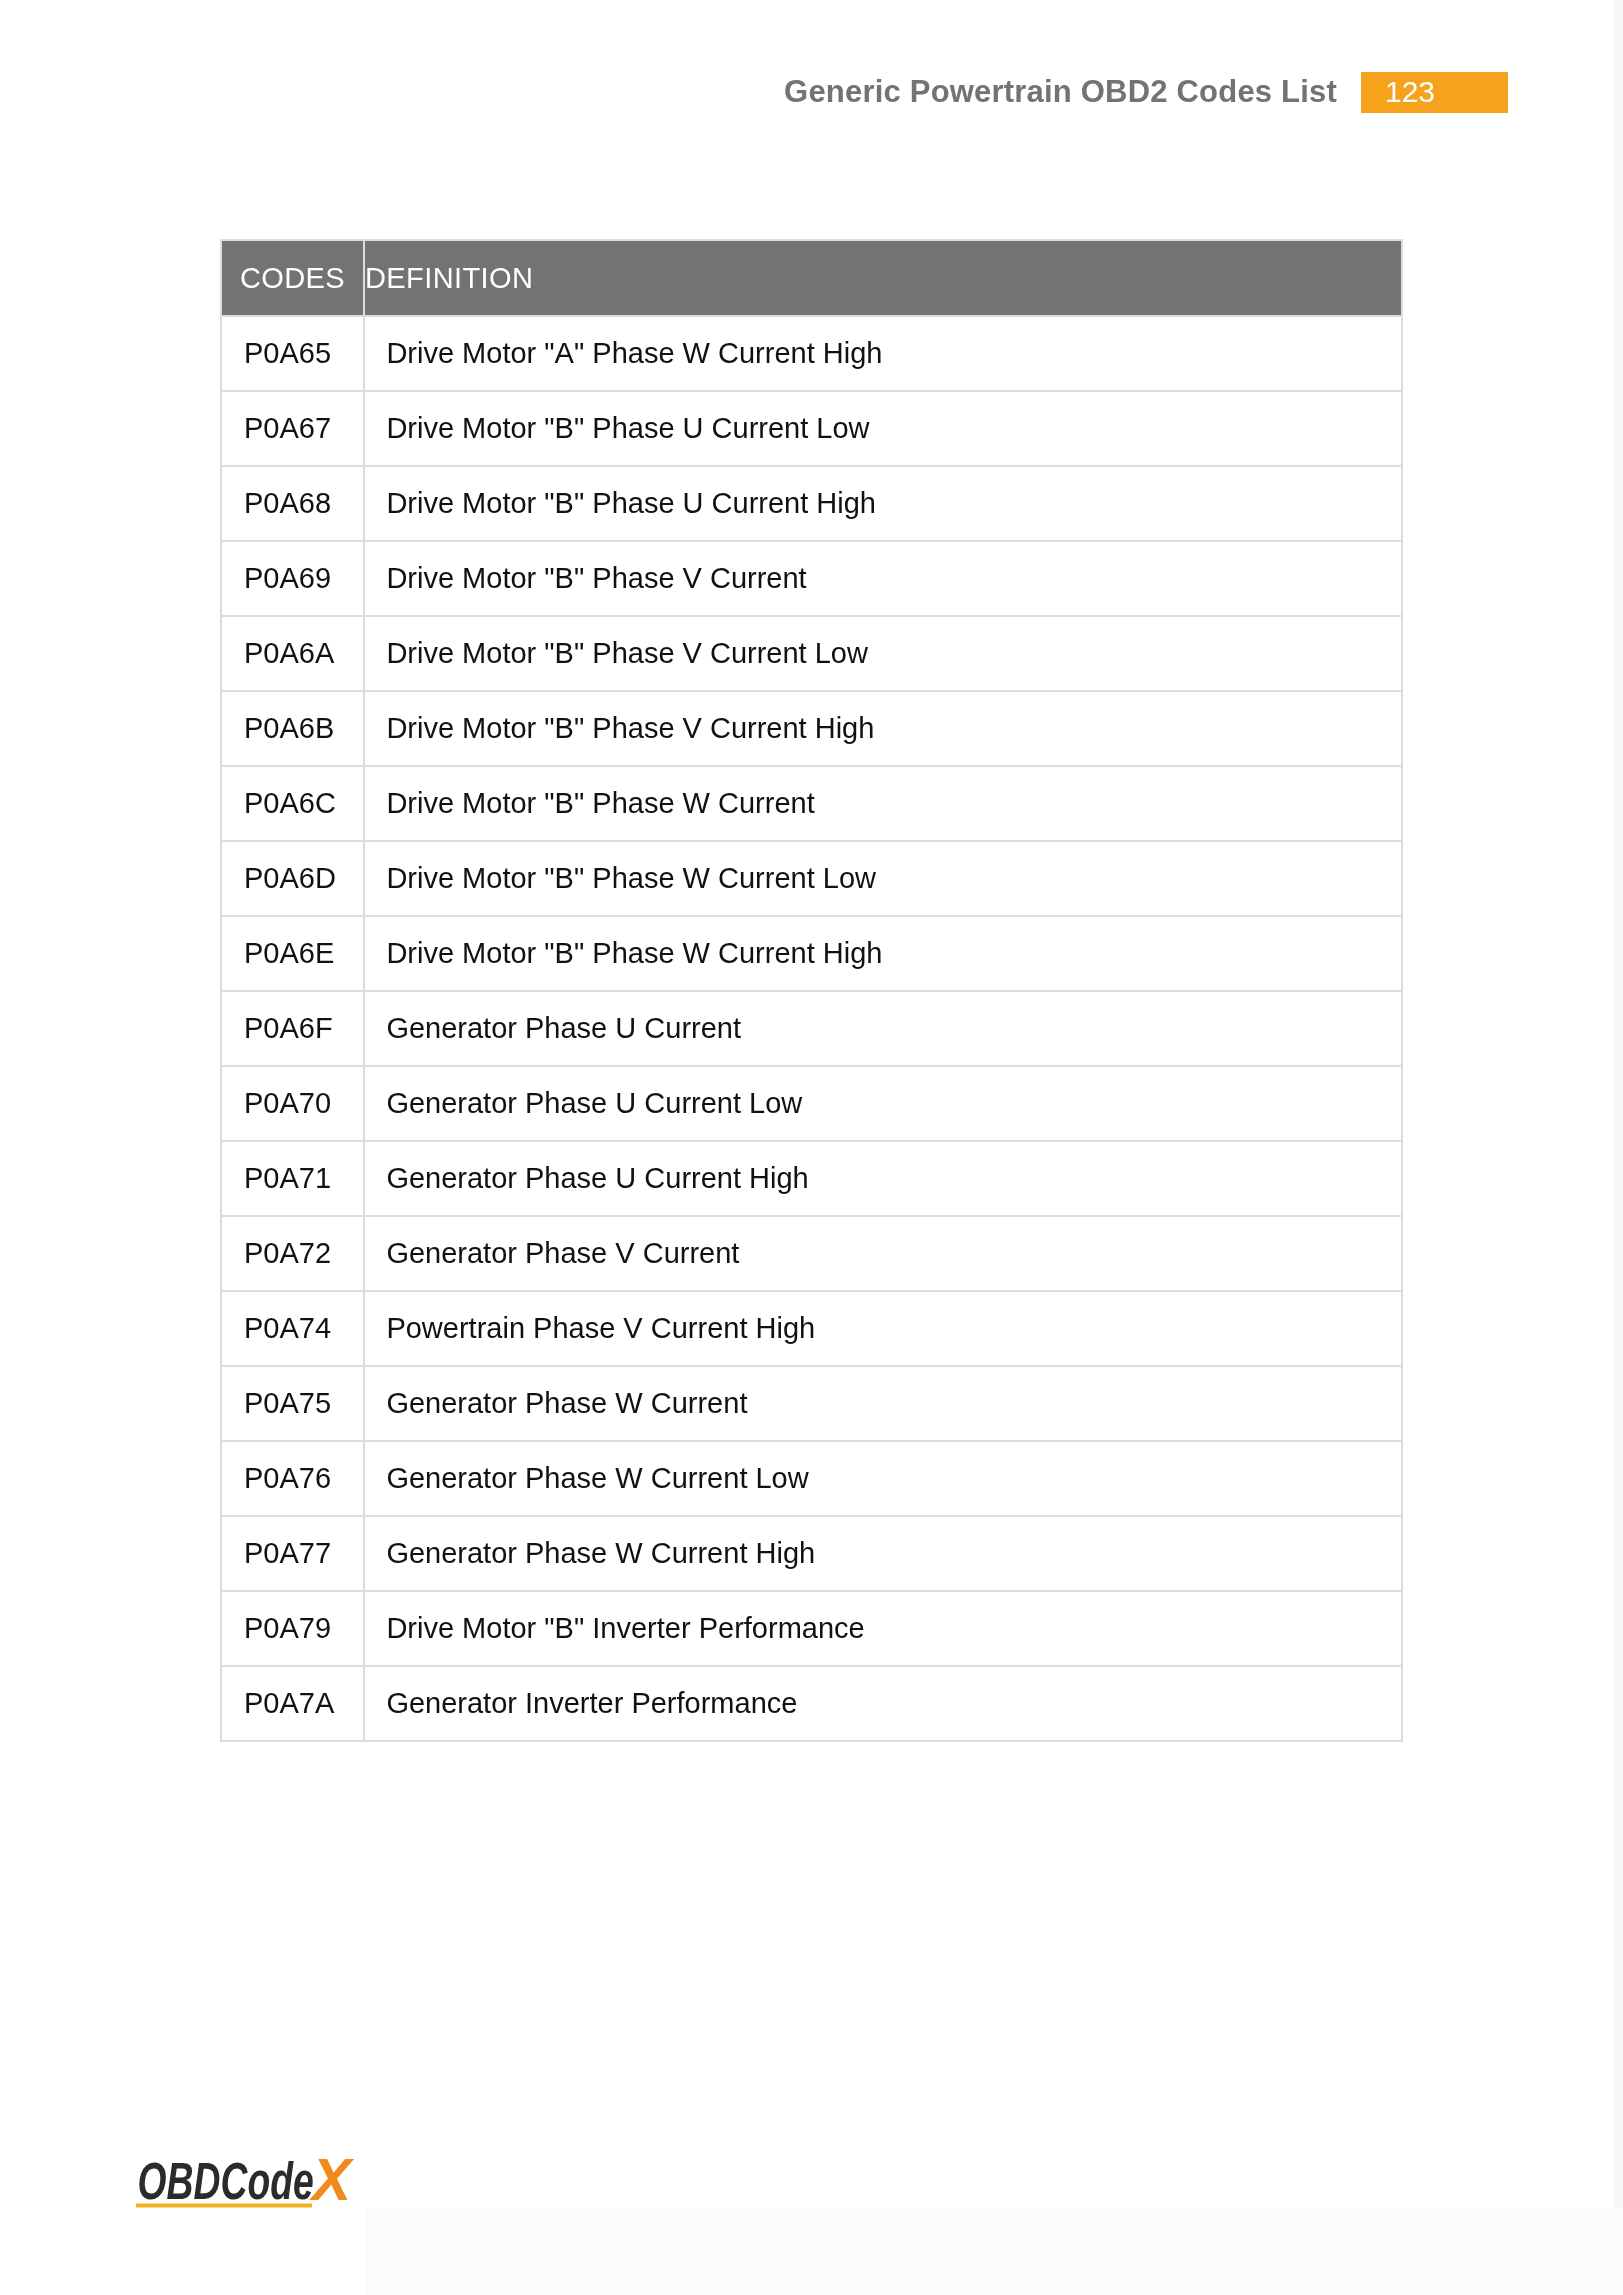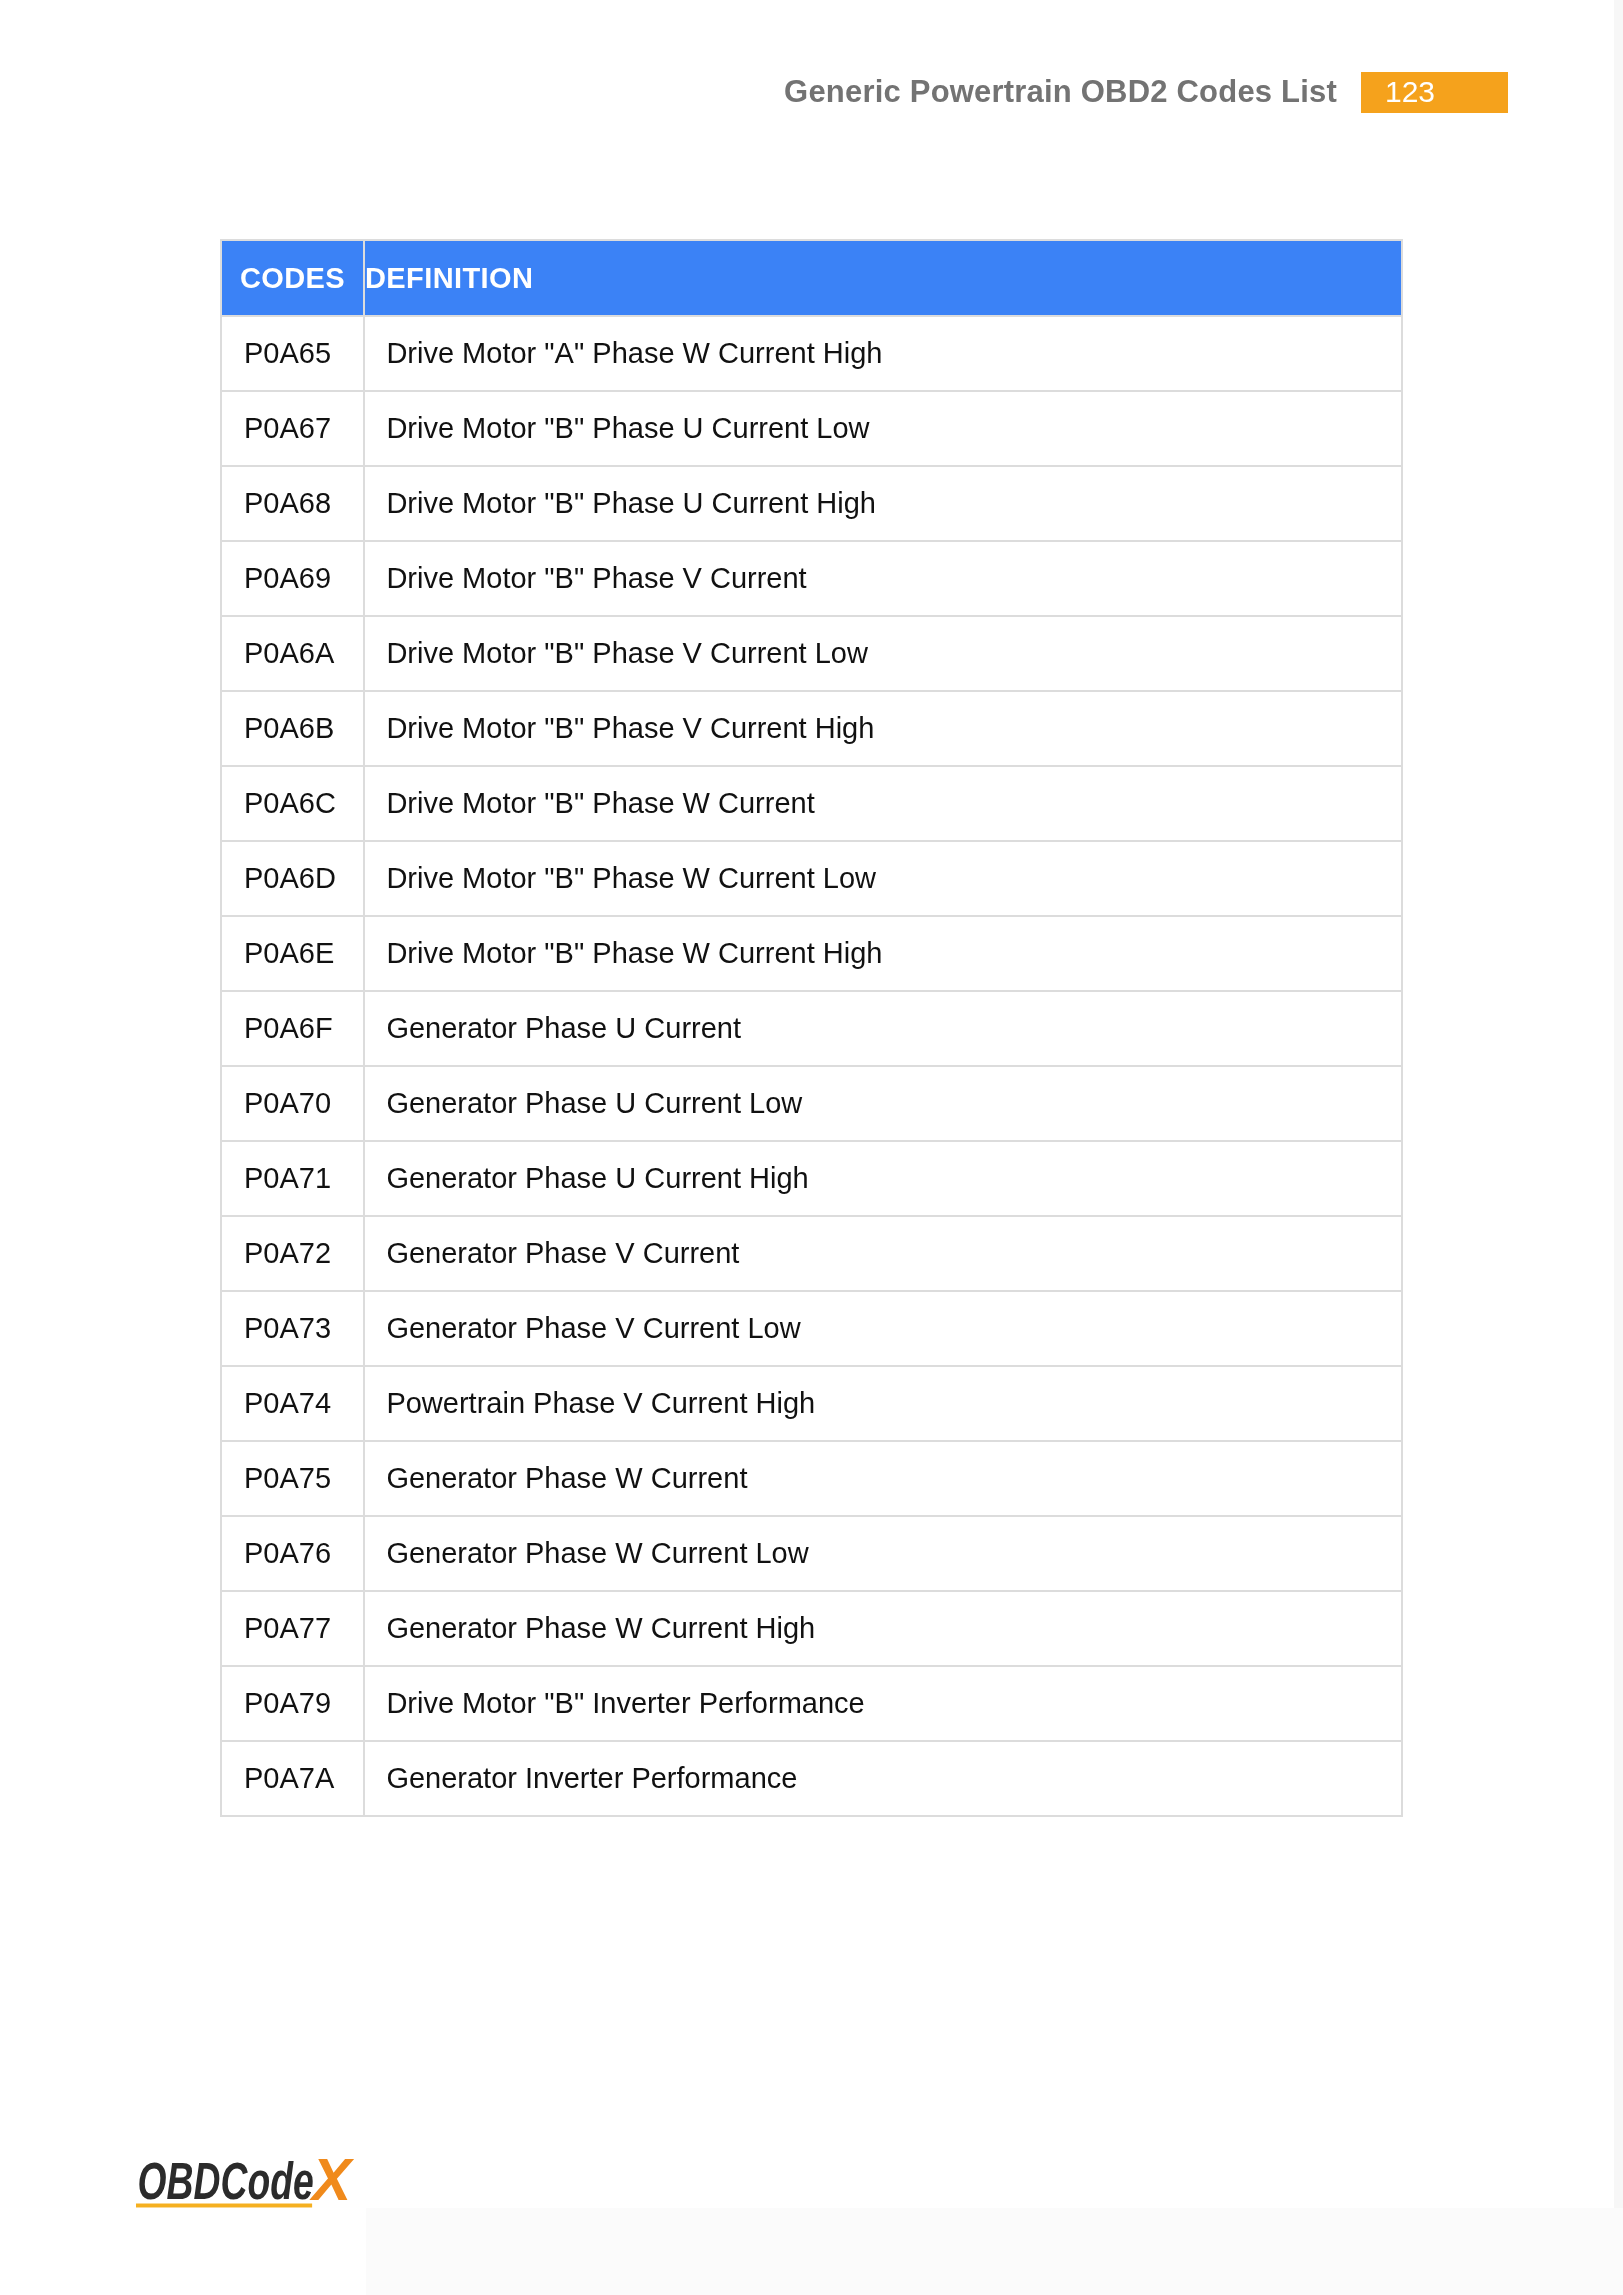--- a/index.html
+++ b/index.html
@@ -7,21 +7,21 @@
          font-family:"Liberation Sans", "DejaVu Sans", sans-serif; }
   .page-shade { position:absolute; right:0; top:0; width:9.5px; height:2295px; background:#f7f7f7; }
   .page-shade-bottom { position:absolute; left:366px; right:0; bottom:0; height:87px; background:#fbfbfb; }
   .header { position:absolute; top:70px; right:115px; height:44px; display:flex; align-items:center; }
   .header-title { color:#737373; font-weight:bold; font-size:31px; letter-spacing:0.2px; margin-right:24px; white-space:nowrap; }
   .page-badge { width:147px; height:41px; background:#f5a21c; color:#ffffff; font-weight:normal; font-size:30px;
                 display:flex; align-items:center; padding-left:24px; box-sizing:border-box; }
   .table { position:absolute; left:220px; top:239px; width:1183px; border-collapse:collapse;
            border:2.4px solid #dcdcdc; }
   .table th, .table td { border:2.4px solid #dcdcdc; height:75px; padding:0; box-sizing:border-box; }
-  .table th { background:#3b82f6; color:#ffffff; font-weight:bold; font-size:29px; letter-spacing:0.4px; height:76px; }
+  .table th { background:#737373; color:#ffffff; font-weight:normal; font-size:29px; letter-spacing:0.4px; height:76px; }
   .th-code { width:143px; text-align:center; }
   .th-def { text-align:left; }
   .table td { font-size:29px; color:#111111; vertical-align:middle; }
   .td-code { font-weight:normal; padding-left:22px !important; width:143px; }
   .td-def { padding-left:21.4px !important; }
   .logo { position:absolute; left:136px; top:2151px; width:238px; height:59px; }
 </style>
 </head>
 <body>
 
@@ -87,24 +87,20 @@
       </tr>
       <tr>
         <td class="td-code">P0A71</td>
         <td class="td-def">Generator Phase U Current High</td>
       </tr>
       <tr>
         <td class="td-code">P0A72</td>
         <td class="td-def">Generator Phase V Current</td>
       </tr>
       <tr>
-        <td class="td-code">P0A73</td>
-        <td class="td-def">Generator Phase V Current Low</td>
-      </tr>
-      <tr>
         <td class="td-code">P0A74</td>
         <td class="td-def">Powertrain Phase V Current High</td>
       </tr>
       <tr>
         <td class="td-code">P0A75</td>
         <td class="td-def">Generator Phase W Current</td>
       </tr>
       <tr>
         <td class="td-code">P0A76</td>
         <td class="td-def">Generator Phase W Current Low</td>

